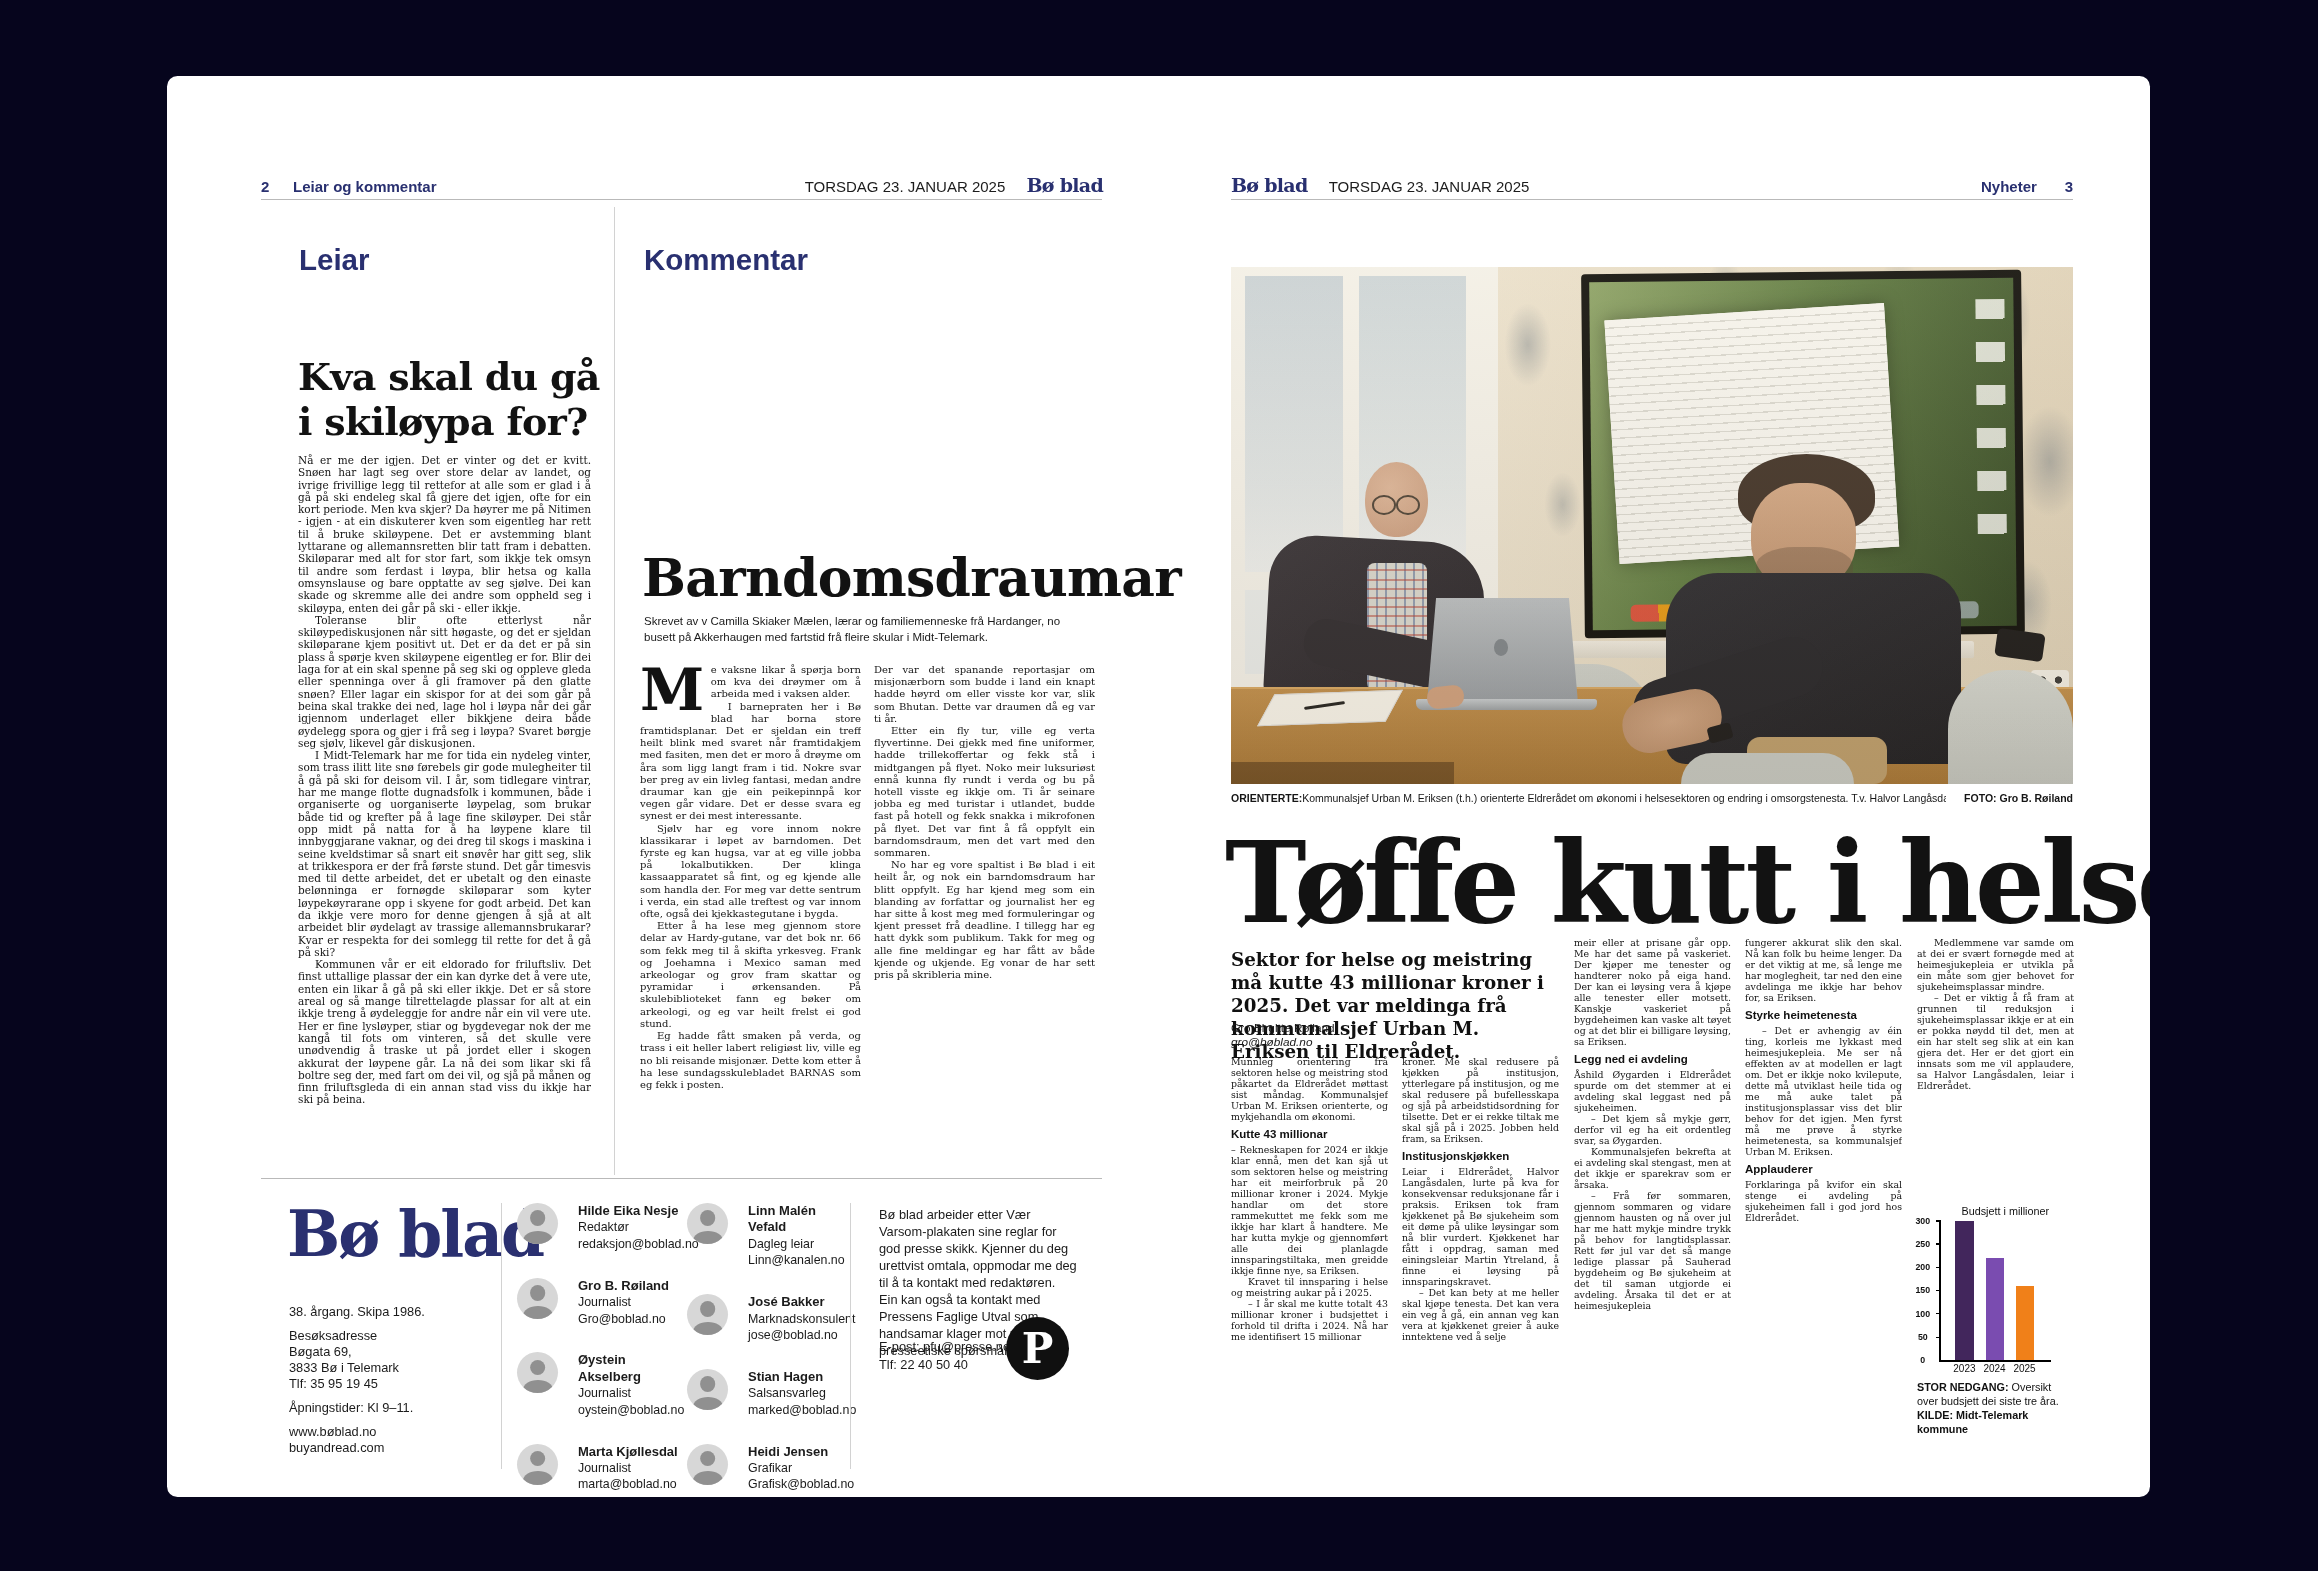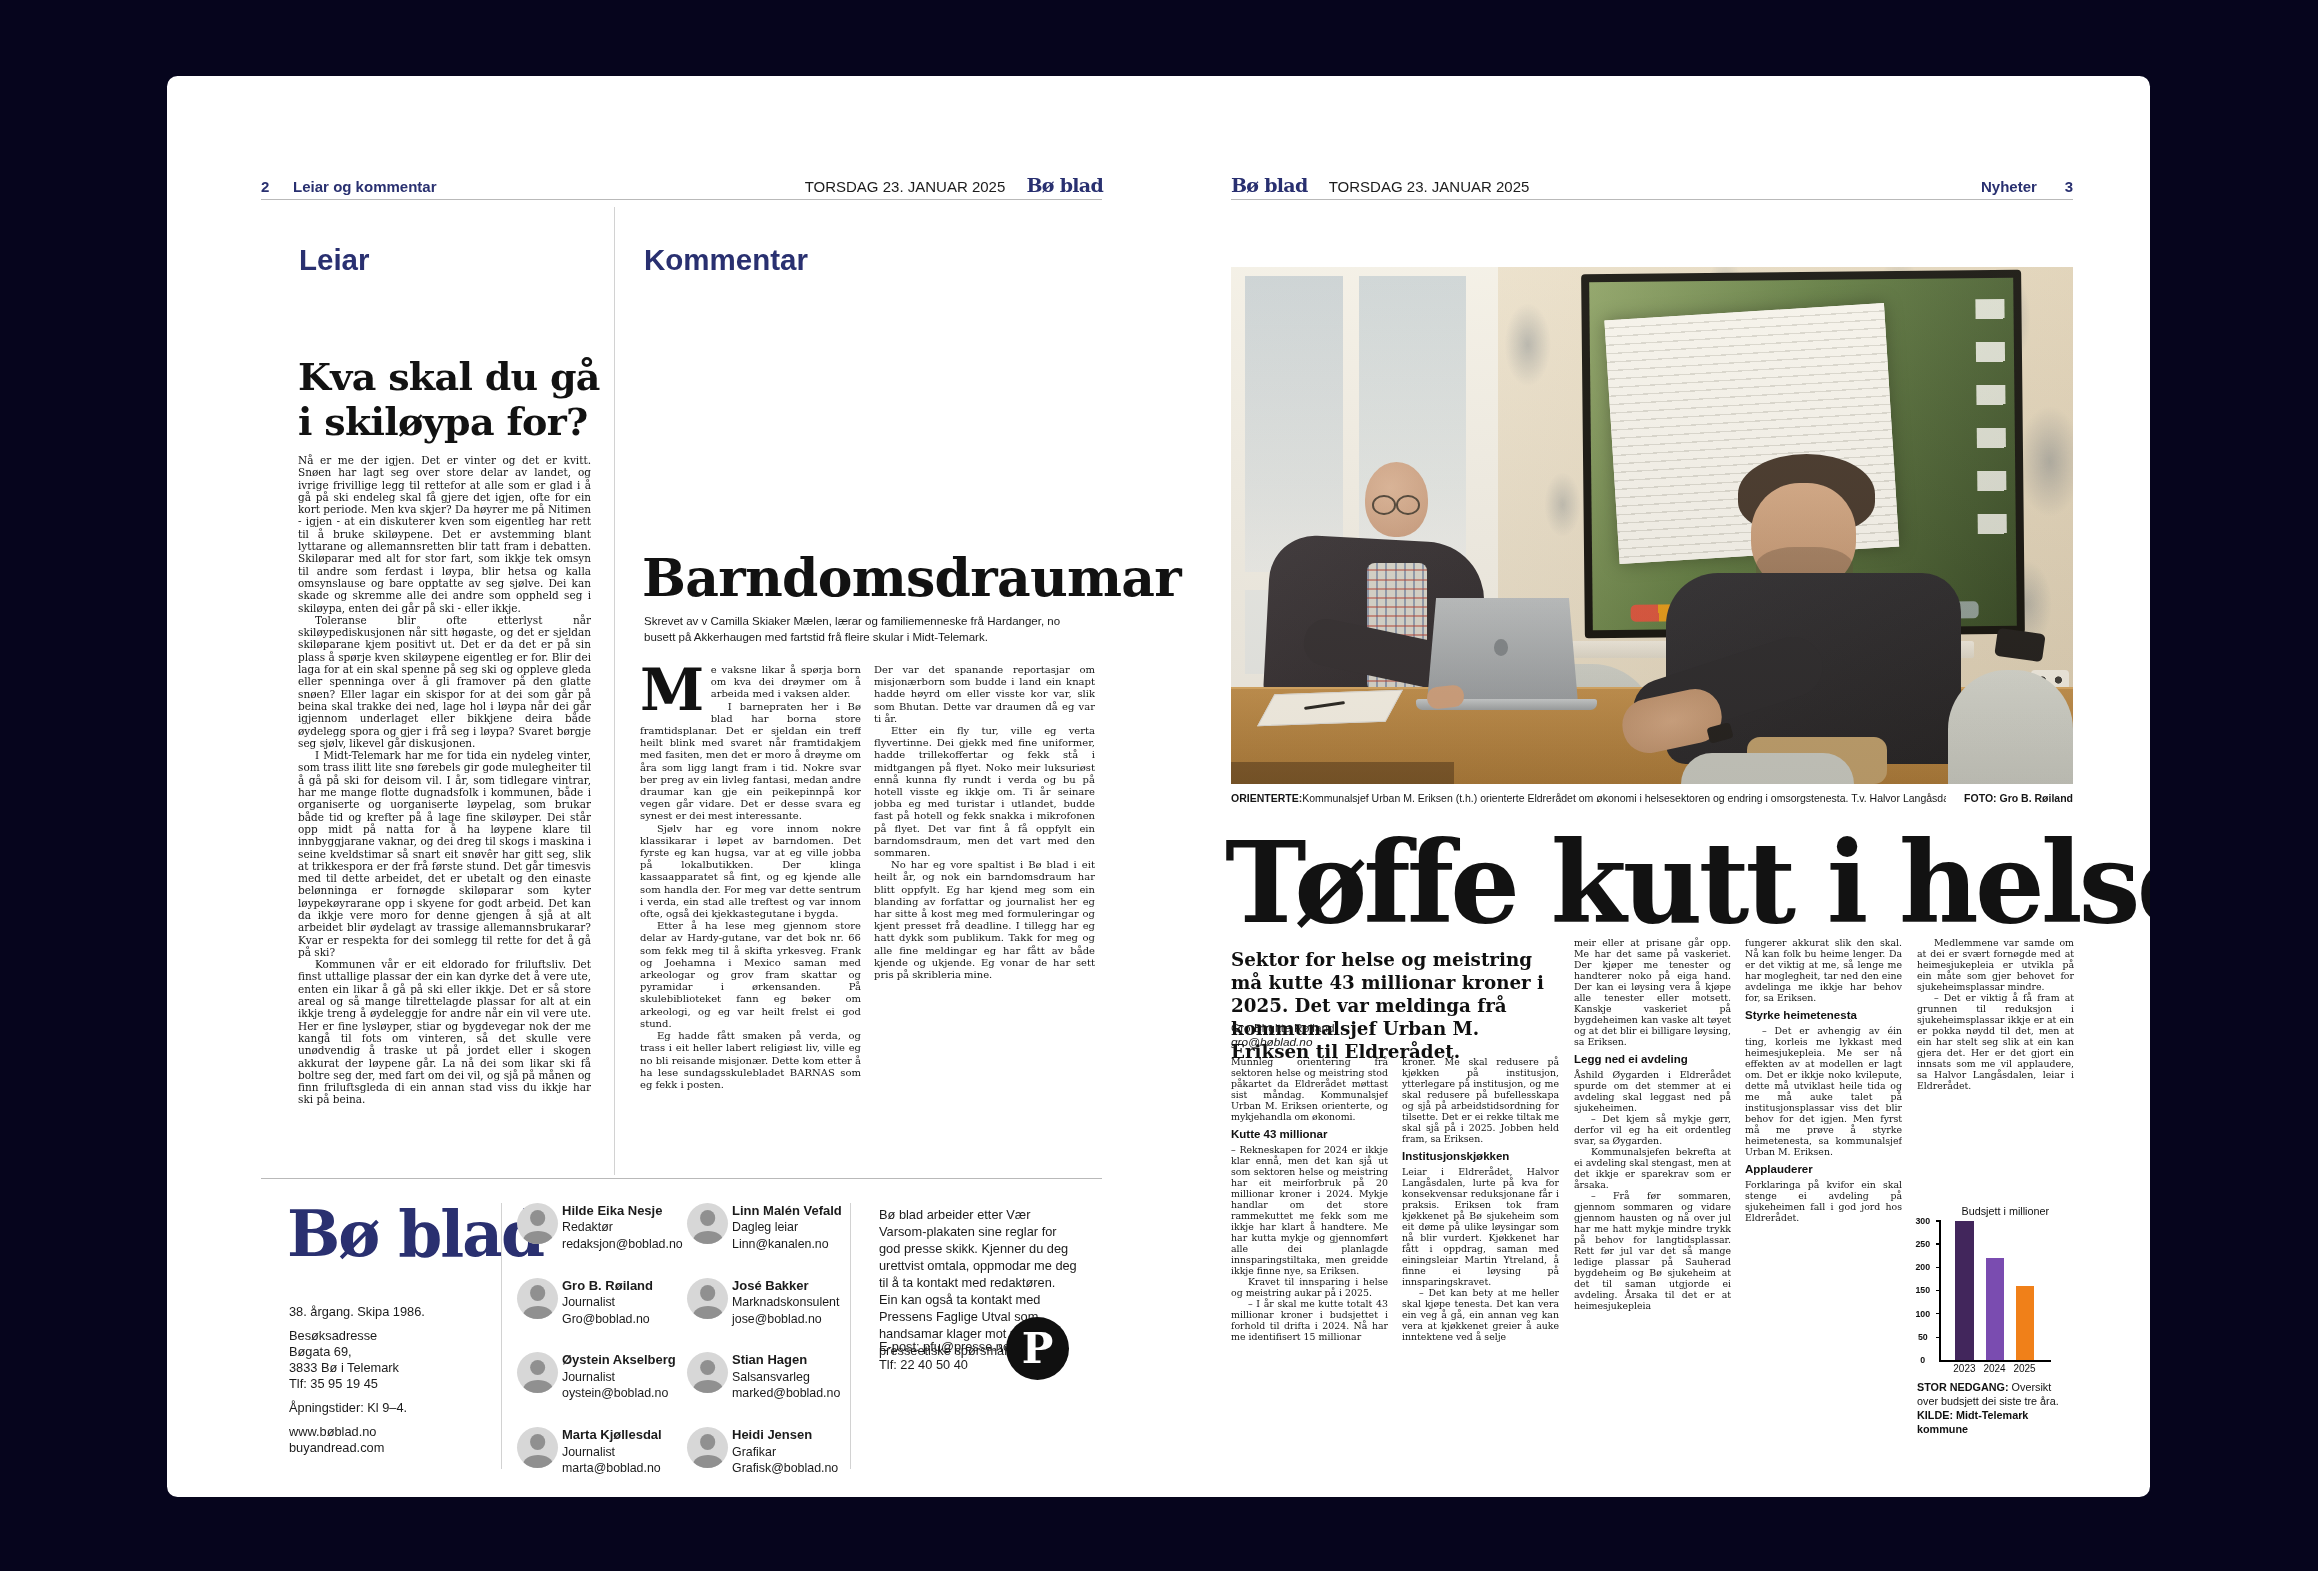--- a/index.html
+++ b/index.html
@@ -27,21 +27,21 @@
   .leiar-headline{position:absolute;left:131px;top:278px;width:314px;font-size:38px;line-height:45px;letter-spacing:-0.7px;}
   .leiar-body{position:absolute;left:131px;top:378px;width:293px;height:721px;overflow:hidden;}
   .kom-headline{position:absolute;left:475px;top:476px;width:471px;font-size:52px;line-height:1;letter-spacing:-0.7px;}
   .kom-byline{position:absolute;left:477px;top:538px;width:439px;font:11.5px/15.7px "Liberation Sans",sans-serif;color:#1a1a1a;}
   .komcol{position:absolute;top:588px;width:221px;height:512px;overflow:hidden;}
   
   .footer-logo{position:absolute;left:120px;top:1121px;font:bold 63px "DejaVu Serif",serif;color:#2a3070;letter-spacing:-2px;}
   .footer-info{position:absolute;left:122px;top:1228px;font:12.8px/16px "Liberation Sans",sans-serif;color:#1b1b1b;}
   .footer-info .gap{height:7.9px;}
   .staffcol{position:absolute;top:1127px;width:165px;}
-  .staff-row{display:flex;gap:4px;margin-bottom:25.5px;}
+  .staff-row{display:flex;gap:20px;margin-bottom:25.5px;}
   .avatar{position:relative;width:41px;height:41px;border-radius:50%;background:#d7d7d7;overflow:hidden;flex:0 0 41px;}
   .av-head{position:absolute;top:7.2px;left:50%;transform:translateX(-50%);width:15.7px;height:15.7px;border-radius:50%;background:#909090;}
   .av-torso{position:absolute;bottom:-6.5px;left:50%;transform:translateX(-50%);width:30px;height:19.6px;border-radius:50% 50% 0 0;background:#909090;}
   .staff-txt{font:12.4px/16.4px "Liberation Sans",sans-serif;color:#1b1b1b;}
   .staff-txt .nm{font-weight:bold;font-size:13px;}
   .ethics{position:absolute;left:712px;top:1130px;width:198px;font:12.8px/17px "Liberation Sans",sans-serif;color:#1b1b1b;}
   .ethics-line{position:absolute;left:712px;font:12.8px/17.7px "Liberation Sans",sans-serif;color:#1b1b1b;}
   .pfu{position:absolute;left:839px;top:1241px;width:63px;height:63px;border-radius:50%;background:#101010;
        display:flex;align-items:center;justify-content:center;color:#fff;font:bold 42px "DejaVu Serif",serif;}
   
@@ -118,21 +118,21 @@
     <div class="hrule" style="left:94px;top:1102px;width:841px;"></div>
     <div class="footer-logo">Bø blad</div>
     <div class="footer-info" id="footer-info">
         <div>38. årgang. Skipa 1986.</div>
         <div class="gap"></div>
         <div>Besøksadresse</div>
         <div>Bøgata 69,</div>
         <div>3833 Bø i Telemark</div>
         <div>Tlf: 35 95 19 45</div>
         <div class="gap"></div>
-        <div>Åpningstider: Kl 9–4.</div>
+        <div>Åpningstider: Kl 9–11.</div>
         <div class="gap"></div>
         <div>www.bøblad.no</div>
         <div>buyandread.com</div>
       </div>
     <div class="vrule" style="left:334px;top:1127px;height:266px;"></div>
     <div class="staffcol" id="staff-col1" style="left:350px;">
         <div class="staff-row">
           <div class="avatar">
             <div class="av-head"></div>
             <div class="av-torso"></div>

